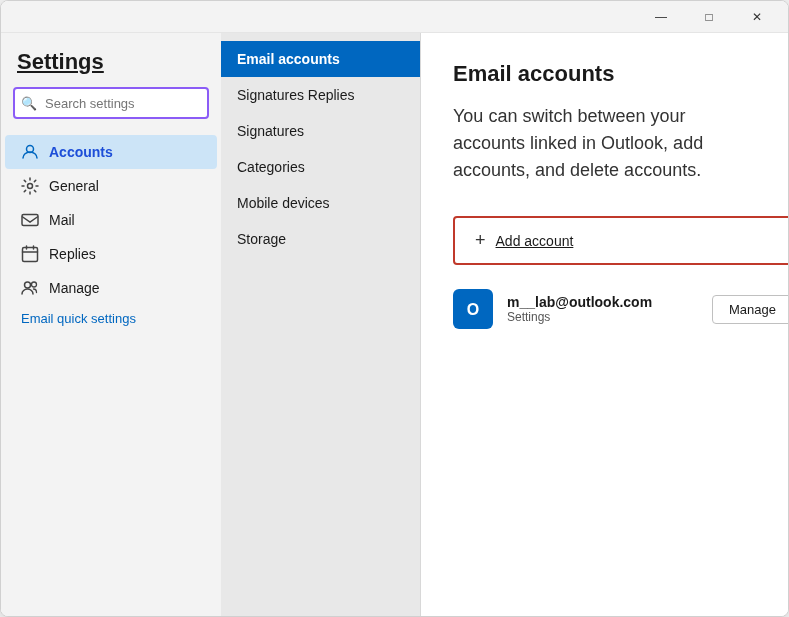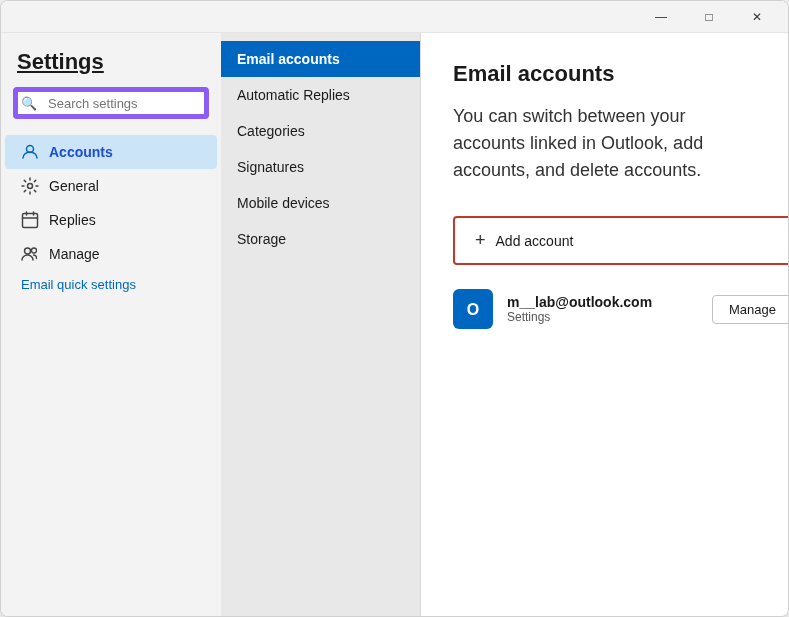--- a/index.html
+++ b/index.html
@@ -79,21 +79,21 @@
 
     .search-box {
       margin: 0 12px 16px 12px;
       position: relative;
       display: flex;
       align-items: center;
     }
     .search-box input {
       width: 100%;
       height: 32px;
-      border: 5px solid #8b5cf6;
+      border: 2px solid #8b5cf6;
       border-radius: 4px;
       padding: 0 8px 0 30px;
       font-size: 13px;
       background: #ffffff;
       color: #333;
       outline: none;
     }
     .search-icon-wrap {
       position: absolute;
       left: 8px;
@@ -193,20 +193,21 @@
       margin-bottom: 24px;
       background: #fff;
     }
     .add-icon {
       font-size: 18px;
       color: #333;
     }
     .add-account-label {
       font-size: 14px;
       color: #1a1a1a;
+      text-decoration: underline;
     }
 
     .account-item {
       display: flex;
       align-items: center;
       gap: 14px;
       width: 340px;
     }
     .account-logo {
       width: 40px;
@@ -280,20 +281,29 @@
       <div class="nav-item">
         <span class="nav-icon">
           <svg width="18" height="18" viewBox="0 0 18 18" fill="none">
             <circle cx="9" cy="9" r="2.5" stroke="#444" stroke-width="1.5"></circle>
             <path d="M9 1v2M9 15v2M1 9h2M15 9h2M3.22 3.22l1.41 1.41M13.37 13.37l1.41 1.41M3.22 14.78l1.41-1.41M13.37 4.63l1.41-1.41" stroke="#444" stroke-width="1.5" stroke-linecap="round"></path>
           </svg>
         </span>
         <span>General</span>
       </div>
 
+      <div class="nav-item">
+        <span class="nav-icon">
+          <svg width="18" height="18" viewBox="0 0 18 18" fill="none">
+            <rect x="1" y="3.5" width="16" height="11" rx="1.5" stroke="#444" stroke-width="1.5"></rect>
+            <path d="M1 5.5l8 5.5 8-5.5" stroke="#444" stroke-width="1.5"></path>
+          </svg>
+        </span>
+        <span>Mail</span>
+      </div>
 
       <div class="nav-item">
         <span class="nav-icon">
           <svg width="18" height="18" viewBox="0 0 18 18" fill="none">
             <rect x="1.5" y="2.5" width="15" height="14" rx="1.5" stroke="#444" stroke-width="1.5"></rect>
             <path d="M1.5 7h15M5.5 1v3M12.5 1v3" stroke="#444" stroke-width="1.5" stroke-linecap="round"></path>
           </svg>
         </span>
         <span>Replies</span>
       </div>
@@ -308,23 +318,23 @@
           </svg>
         </span>
         <span>Manage</span>
       </div>
 
       <div class="view-quick-settings">Email quick settings</div>
     </div>
 
     <div class="mid-nav">
       <div class="mid-nav-item active">Email accounts</div>
-      <div class="mid-nav-item">Automatic Replies</div>
+      <div class="mid-nav-item">Signatures Replies</div>
+      <div class="mid-nav-item">Signatures</div>
       <div class="mid-nav-item">Categories</div>
-      <div class="mid-nav-item">Signatures</div>
       <div class="mid-nav-item">Mobile devices</div>
       <div class="mid-nav-item">Storage</div>
     </div>
 
     <div class="content">
       <div class="content-title">Email accounts</div>
       <p class="content-desc">You can switch between your accounts linked in Outlook, add accounts, and delete accounts.</p>
 
       <div class="add-account-box">
         <span class="add-icon">+</span>

